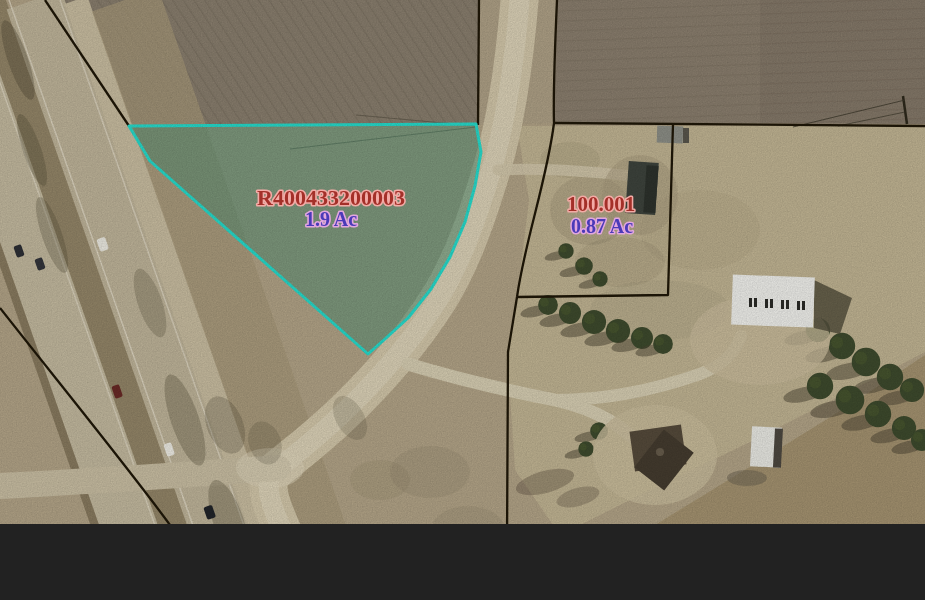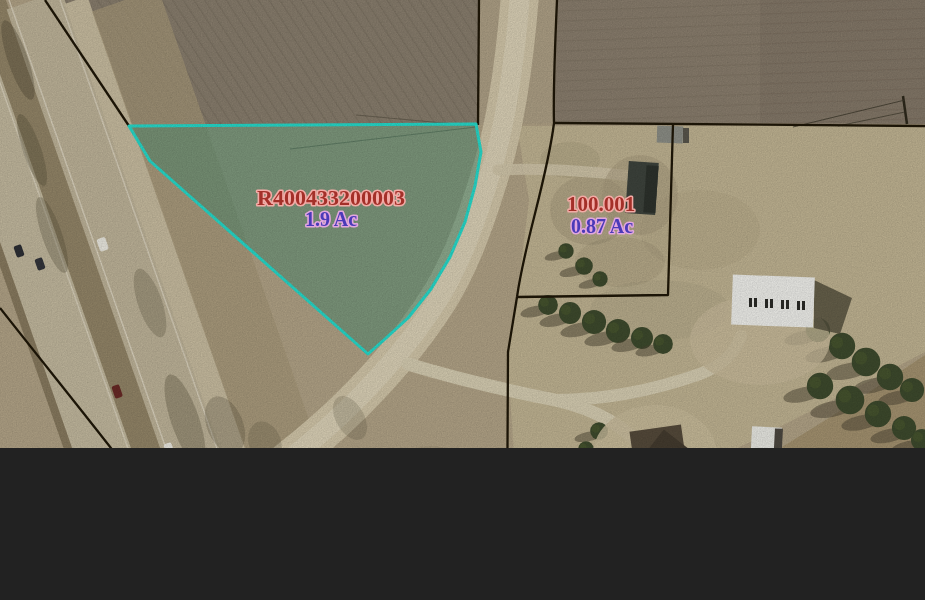--- a/index.html
+++ b/index.html
@@ -1,16 +1,16 @@
 <!DOCTYPE html>
 <html><head>
 <meta charset="utf-8">
 <style>
   html,body{margin:0;padding:0;background:#222;}
-  .stage{position:relative;width:925px;height:448px;overflow:hidden;background:#ffffff;}
+  .stage{position:relative;width:925px;height:524px;overflow:hidden;background:#ffffff;}
   svg{display:block;}
   .plabel{
     font-family:"Liberation Serif", serif;
     font-weight:bold;
     text-anchor:middle;
     paint-order:stroke;
     stroke-linejoin:round;
     letter-spacing:0px;
   }
 </style>

